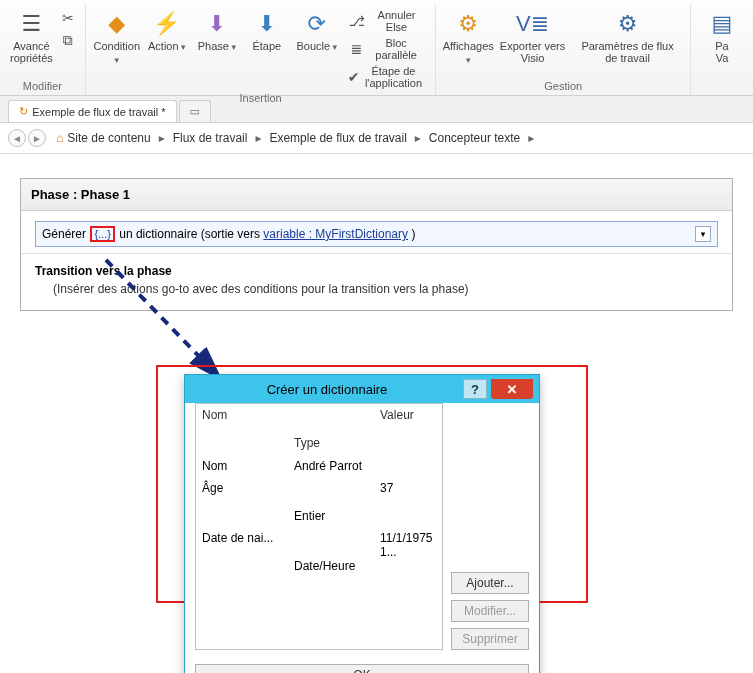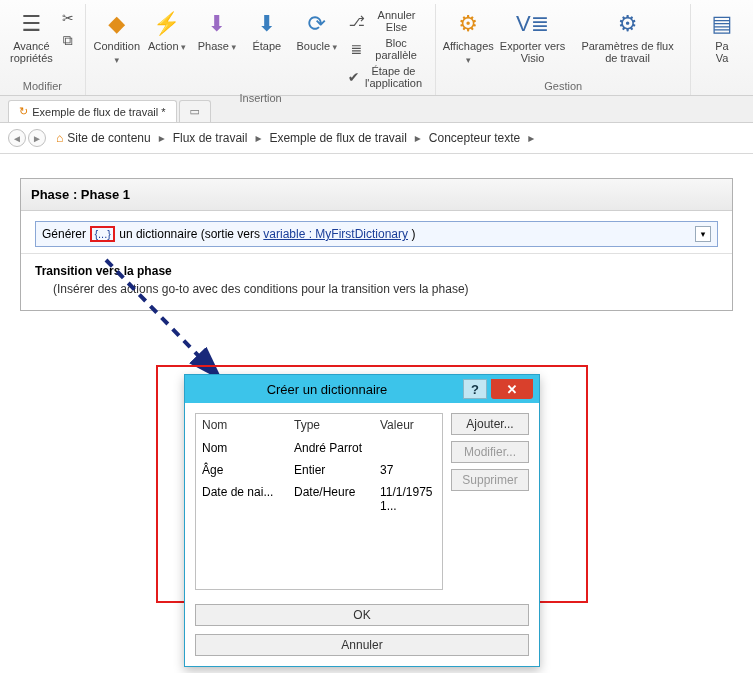--- a/index.html
+++ b/index.html
@@ -179,43 +179,44 @@
   .win-help {
     width:24px;height:20px;background:#c1e6f3;border:1px solid #86b6c7;
     display:flex;align-items:center;justify-content:center;font-weight:bold;color:#134;margin-right:4px;
   }
   .win-close {
     width:42px;height:20px;background:#d9402c;color:#fff;
     display:flex;align-items:center;justify-content:center;font-weight:bold;
     border-radius: 0 0 3px 3px;
   }
   .dialog-body {
-    padding: 10px 10px 8px 10px;
+    padding: 0 10px 8px 10px;
     display:flex;
     gap:8px;
+    align-items:flex-end;
   }
   .dict-list {
     flex:1;
     border:1px solid #c0c0c0;
     background:#fff;
   }
   .dict-header, .dict-row {
     display:flex;
   }
   .dict-header div, .dict-row div {
     padding: 4px 6px;
     font-size: 12px;
   }
   .dict-header {
     color:#333;
     background:#fff;
   }
   .dict-header div { font-weight:400; border-bottom:1px solid #fff;}
   .c-nom { width: 92px; }
-  .c-type { width: 86px; }
+  .c-type { width: 86px; margin-top: 28px; }
   .c-val { flex:1; }
   .side-btns { display:flex;flex-direction:column;gap:6px; }
   .dlg-btn {
     min-width: 78px;
     padding: 3px 6px;
     font-size:12px;
     background:#f0f0f0;
     border:1px solid #b0b0b0;
     color:#333;
     text-align:center;

